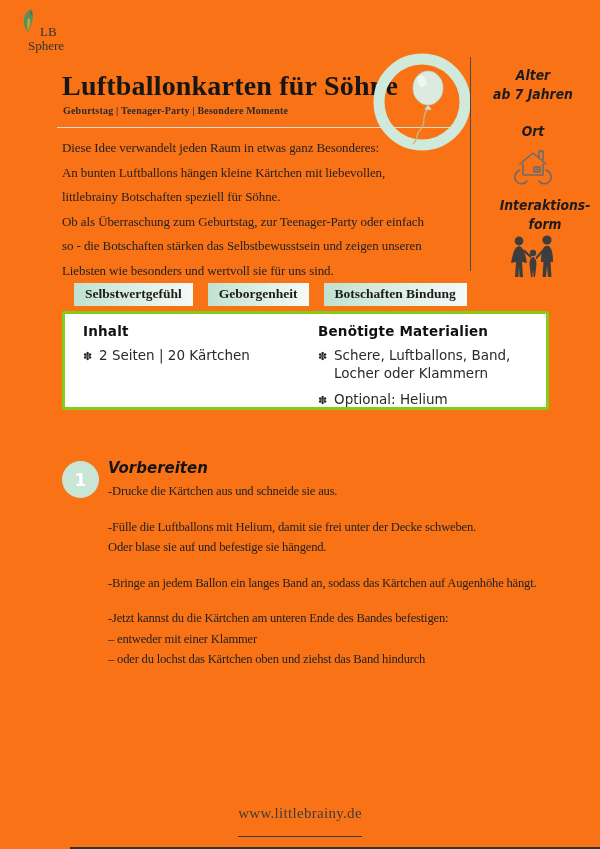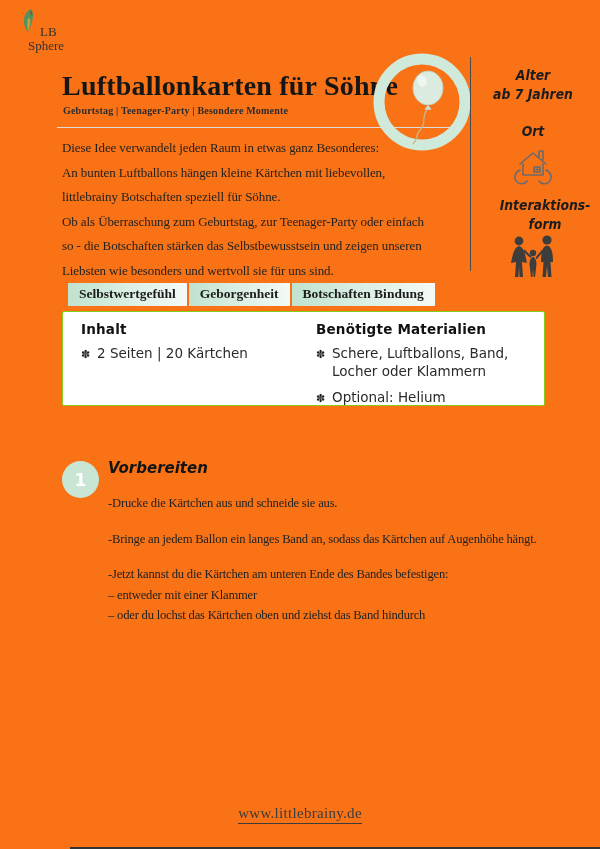--- a/index.html
+++ b/index.html
@@ -35,49 +35,49 @@
   .house{position:absolute;left:35px;top:82px;}
   .inter{position:absolute;left:12px;top:134px;width:118px;}
   .family{position:absolute;left:33px;top:172px;}
 
   
   .intro{position:absolute;left:62px;top:136px;font-size:13px;line-height:24.5px;
          letter-spacing:-.1px;color:#222;}
   .intro div{white-space:nowrap;}
 
   
-  .chips{position:absolute;left:68px;top:283px;display:flex;gap:2px;text-align:center;}
+  .chips{position:absolute;left:74px;top:283px;display:flex;gap:15px;text-align:center;}
   .chip{font-size:13.5px;font-weight:700;color:#1c1c1c;padding:3px 11px 4px 11px;
         background:linear-gradient(90deg,#c0e2cf 0%,#ddf0e5 55%,#f4faf7 100%);
         white-space:nowrap;}
 
   
   .infobox{position:absolute;left:62px;top:311px;width:481px;height:93px;
-           border:1px solid #84cc16;border-radius:2px;background:#fff;
+           border:3px solid #84cc16;border-radius:2px;background:#fff;
            font-family:"DejaVu Sans","Liberation Sans",sans-serif;}
   .col-left{position:absolute;left:18px;top:9px;width:225px;}
   .col-right{position:absolute;left:253px;top:9px;width:218px;}
   .info-h{font-size:13.5px;font-weight:700;color:#111;margin-bottom:7px;letter-spacing:.2px;}
   .info-item{display:flex;font-size:13.5px;color:#2a2a2a;line-height:18px;margin-bottom:8px;}
   .bullet{flex:0 0 16px;font-size:11px;color:#222;padding-top:2px;}
 
   
   .step-badge{position:absolute;left:62px;top:461px;width:37px;height:37px;border-radius:50%;
               background:#c9e6d5;color:#fff;display:flex;align-items:center;justify-content:center;
               font-family:"DejaVu Sans","Liberation Sans",sans-serif;font-weight:700;font-size:17px;}
   .step-body{position:absolute;left:108px;top:459px;width:486px;}
   .step-title{font-family:"DejaVu Sans","Liberation Sans",sans-serif;font-weight:700;
-              font-style:italic;font-size:15px;color:#141414;margin-bottom:16px;}
+              font-style:italic;font-size:15px;color:#141414;margin-bottom:4px;}
   .step-para{margin:0 0 15px 0;font-size:12.6px;line-height:20.5px;letter-spacing:-.2px;color:#222;}
   .step-para div{white-space:nowrap;}
 
   
   .footer{position:absolute;left:0;top:804px;width:600px;text-align:center;}
   .footer a{font-size:15px;color:#3c3c3c;text-decoration:none;border-bottom:1px solid #3c3c3c;
-            padding-bottom:2px;letter-spacing:.3px;}
+            padding-bottom:15px;letter-spacing:.3px;}
   .bottom-rule{position:absolute;left:70px;bottom:0;width:530px;height:2px;background:#333;}
 </style>
 </head>
 <body>
 
 <div class="page">
 
   <div class="logo">
     <svg width="20" height="26" viewBox="0 0 20 26">
       <path d="M11,1 C5,4 3,10 4,16 C5,20 7,23 8,24 C10,20 13,13 13,7 C13,4 12,2 11,1 Z" fill="#55915e"></path>
@@ -176,20 +176,24 @@
     </div>
   </div>
 
   <div class="step-badge">1</div>
   <div class="step-body">
     <div class="step-title">Vorbereiten</div>
     <div class="step-para">
       <div>-Drucke die Kärtchen aus und schneide sie aus.</div>
     </div>
     <div class="step-para">
+      <div>-Fülle die Luftballons mit Helium, damit sie frei unter der Decke schweben.</div>
+      <div>Oder blase sie auf und befestige sie hängend.</div>
+    </div>
+    <div class="step-para">
       <div>-Bringe an jedem Ballon ein langes Band an, sodass das Kärtchen auf Augenhöhe hängt.</div>
     </div>
     <div class="step-para">
       <div>-Jetzt kannst du die Kärtchen am unteren Ende des Bandes befestigen:</div>
       <div>– entweder mit einer Klammer</div>
       <div>– oder du lochst das Kärtchen oben und ziehst das Band hindurch</div>
     </div>
   </div>
 
   <div class="footer">

